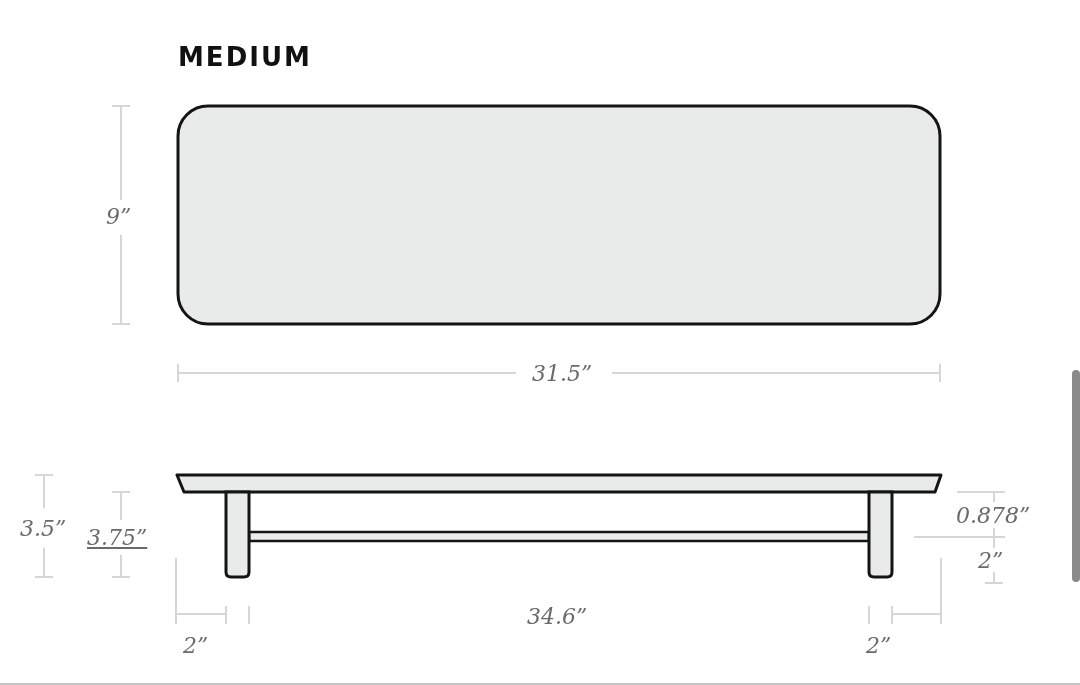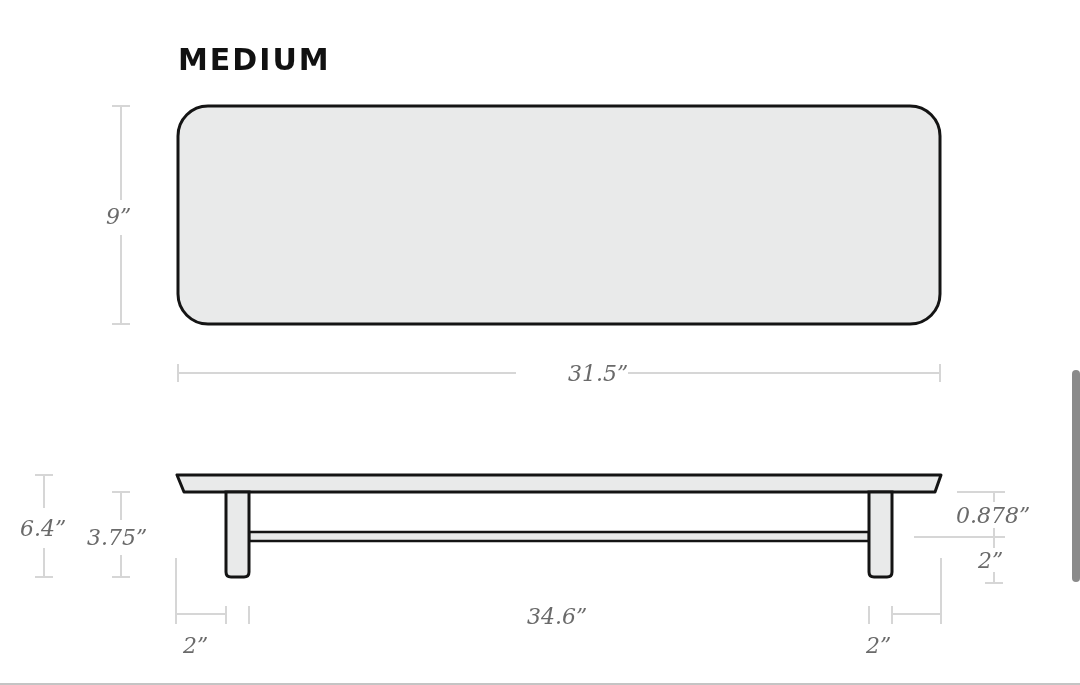--- a/index.html
+++ b/index.html
@@ -4,21 +4,21 @@
   <style>
     html, body { margin: 0; padding: 0; }
     body {
       width: 1080px; height: 685px; position: relative; overflow: hidden;
       background: #ffffff;
       font-family: "DejaVu Serif", serif;
     }
     .title {
       position: absolute; left: 178px; top: 42px;
       font-family: "DejaVu Sans", sans-serif; font-weight: bold;
-      font-size: 30px; letter-spacing: 2px; color: #111111;
+      font-size: 26px; letter-spacing: 2px; color: #111111;
     }
     svg.drawing { position: absolute; left: 0; top: 0; }
     .dim-label {
       position: absolute; font-style: italic;
       font-family: "DejaVu Serif", serif; font-size: 22px; color: #6a6a6a;
       background: #ffffff; white-space: nowrap; line-height: 1;
     }
     .scrollbar {
       position: absolute; left: 1072px; top: 370px; width: 8px; height: 212px;
       background: #8a8a8a; border-radius: 4px;
@@ -87,24 +87,24 @@
       <line x1="914" y1="537" x2="1005" y2="537"></line>
       <line x1="994" y1="492" x2="994" y2="502"></line>
       <line x1="994" y1="528" x2="994" y2="548"></line>
       <line x1="994" y1="572" x2="994" y2="583"></line>
       <line x1="985" y1="583" x2="1003" y2="583"></line>
     </g>
   </g>
 </svg>
 
 <div class="dim-label" style="left:106px; top:206px;">9”</div>
-<div class="dim-label" style="left:532px; top:363px;margin-left:36px;">31.5”</div>
+<div class="dim-label" style="left:532px; top:363px;">31.5”</div>
 
-<div class="dim-label" style="left:20px; top:518px;">6.4”</div>
-<div class="dim-label" style="left:87px; top:527px;">3.75”</div>
+<div class="dim-label" style="left:20px; top:518px;">3.5”</div>
+<div class="dim-label" style="left:87px; top:527px;text-decoration:underline;">3.75”</div>
 <div class="dim-label" style="left:956px; top:505px;">0.878”</div>
 <div class="dim-label" style="left:978px; top:550px;">2”</div>
 <div class="dim-label" style="left:527px; top:606px;">34.6”</div>
 <div class="dim-label" style="left:183px; top:635px;">2”</div>
 <div class="dim-label" style="left:866px; top:635px;">2”</div>
 
 <div class="scrollbar"></div>
 <div class="bottom-line"></div>
 
 </body></html>

